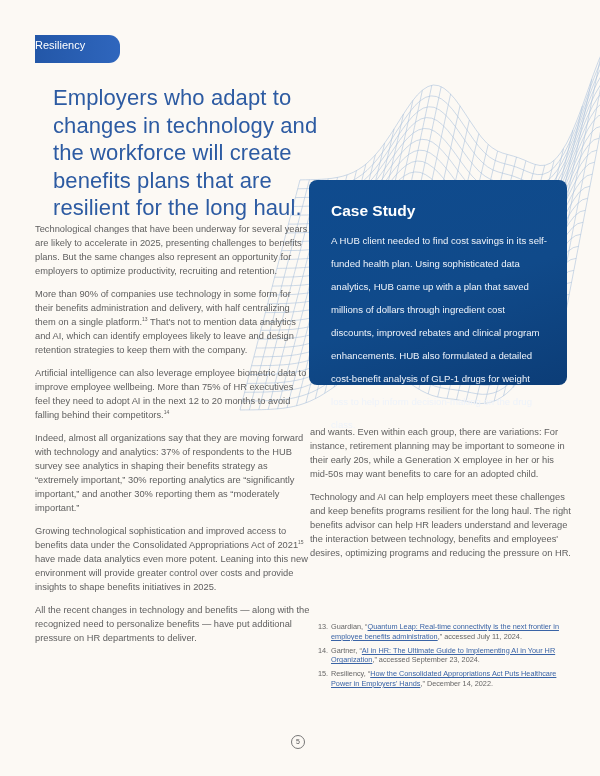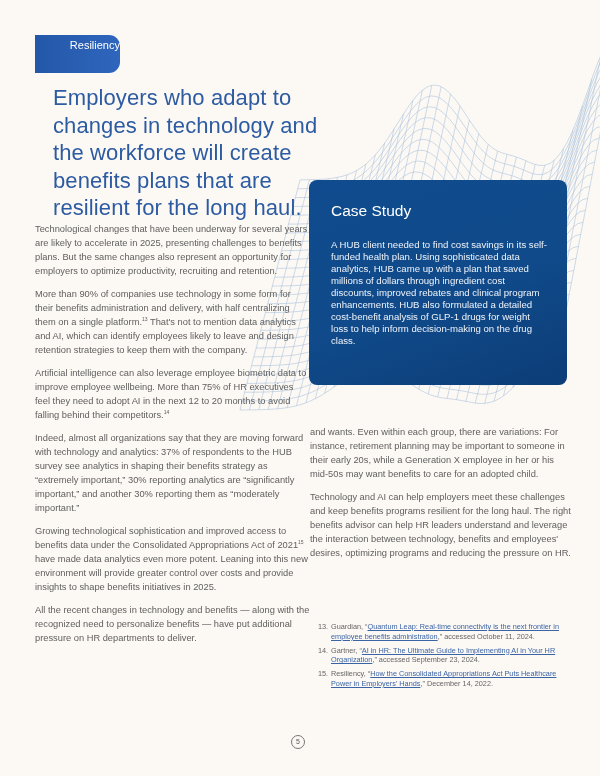--- a/index.html
+++ b/index.html
@@ -9,25 +9,25 @@
     font-family: "Liberation Sans", sans-serif;
     position: relative;
     color: #5a5a5a;
   }
   .wave {
     position: absolute; left: 0; top: 0; width: 600px; height: 420px;
     pointer-events: none;
   }
   .tag {
     position: absolute; left: 35px; top: 35px;
-    width: 85px; height: 38px;
+    width: 85px; height: 28px;
     background: linear-gradient(90deg, #2357a8, #2f66bd);
     border-radius: 0 11px 11px 0;
     color: #ffffff; font-size: 11px;
-    line-height: 21px; text-align: right;
+    line-height: 21px; text-align: left;
   }
   .headline {
     position: absolute; left: 35px; top: 66px; width: 280px;
     margin: 18px;
     color: #2d5ba2; font-weight: normal;
     font-size: 22px; line-height: 27.5px;
     letter-spacing: 0.1px;
   }
   .col-left {
     position: absolute; left: 35px; top: 222px; width: 275px;
@@ -37,24 +37,24 @@
   sup { font-size: 5px; vertical-align: super; line-height: 0; }
   .case {
     position: absolute; left: 309px; top: 180px; width: 258px; height: 205px;
     background: linear-gradient(160deg, #0f4b8e 0%, #104a8a 55%, #0c3d77 100%);
     border-radius: 8px;
     box-sizing: border-box;
     padding: 22px 20px 0 22px;
     color: #ffffff;
   }
   .case h2 {
-    margin: 0 0 19px 0; font-weight: normal; font-size: 15.5px; line-height: 18px;
+    margin: 0 0 9px 0; font-weight: bold; font-size: 15.5px; line-height: 18px;
   }
   .case p {
-    margin: 0; font-size: 9.6px; line-height: 12px; color: #eef3fa;
+    margin: 0; font-size: 9.6px; line-height: 23px; color: #eef3fa;
   }
   .col-right {
     position: absolute; left: 310px; top: 425px; width: 262px;
     font-size: 9.3px; line-height: 14px; color: #606060;
   }
   .notes {
     position: absolute; left: 310px; top: 614px; width: 258px;
     margin: 8px; padding: 0; list-style: none;
     font-size: 7.3px; line-height: 9.8px; color: #666;
   }
@@ -156,21 +156,21 @@
   <p>A HUB client needed to find cost savings in its self-funded health plan. Using sophisticated data analytics, HUB came up with a plan that saved millions of dollars through ingredient cost discounts, improved rebates and clinical program enhancements. HUB also formulated a detailed cost-benefit analysis of GLP-1 drugs for weight loss to help inform decision-making on the drug class.</p>
 </div>
 
 <div class="col-right">
   <p>and wants. Even within each group, there are variations: For instance, retirement planning may be important to someone in their early 20s, while a Generation X employee in her or his mid-50s may want benefits to care for an adopted child.</p>
   <p>Technology and AI can help employers meet these challenges and keep benefits programs resilient for the long haul. The right benefits advisor can help HR leaders understand and leverage the interaction between technology, benefits and employees' desires, optimizing programs and reducing the pressure on HR.</p>
 </div>
 
 <ol class="notes">
   <li>
-    <span class="num">13.</span><span>Guardian, “</span><a>Quantum Leap: Real-time connectivity is the next frontier in employee benefits administration</a><span>,” accessed October 11, 2024.</span>
+    <span class="num">13.</span><span>Guardian, “</span><a>Quantum Leap: Real-time connectivity is the next frontier in employee benefits administration</a><span>,” accessed July 11, 2024.</span>
   </li>
   <li>
     <span class="num">14.</span><span>Gartner, “</span><a>AI in HR: The Ultimate Guide to Implementing AI in Your HR Organization</a><span>,” accessed September 23, 2024.</span>
   </li>
   <li>
     <span class="num">15.</span><span>Resiliency, “</span><a>How the Consolidated Appropriations Act Puts Healthcare Power in Employers' Hands</a><span>,” December 14, 2022.</span>
   </li>
 </ol>
 
 <div class="page-num">5</div>

